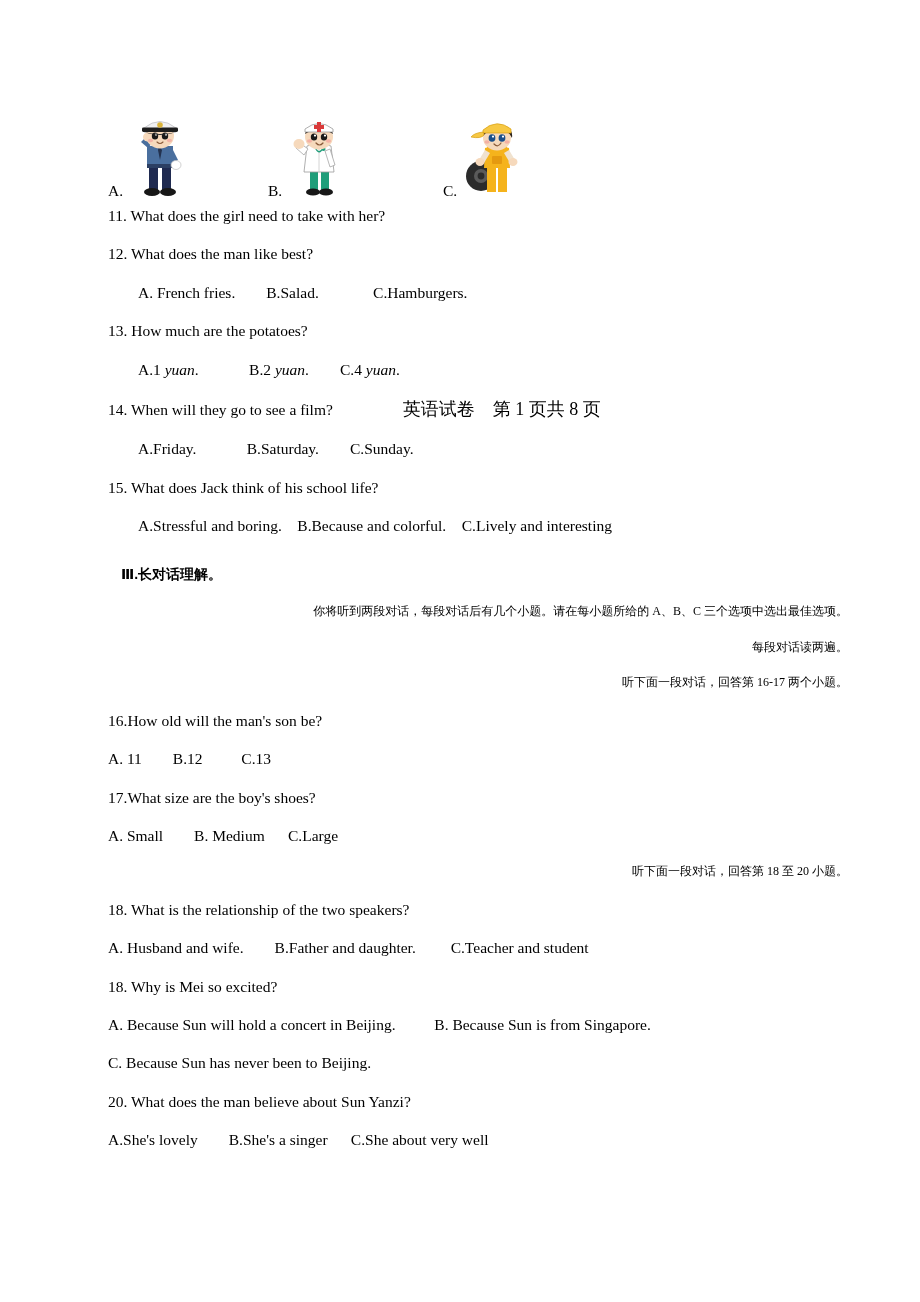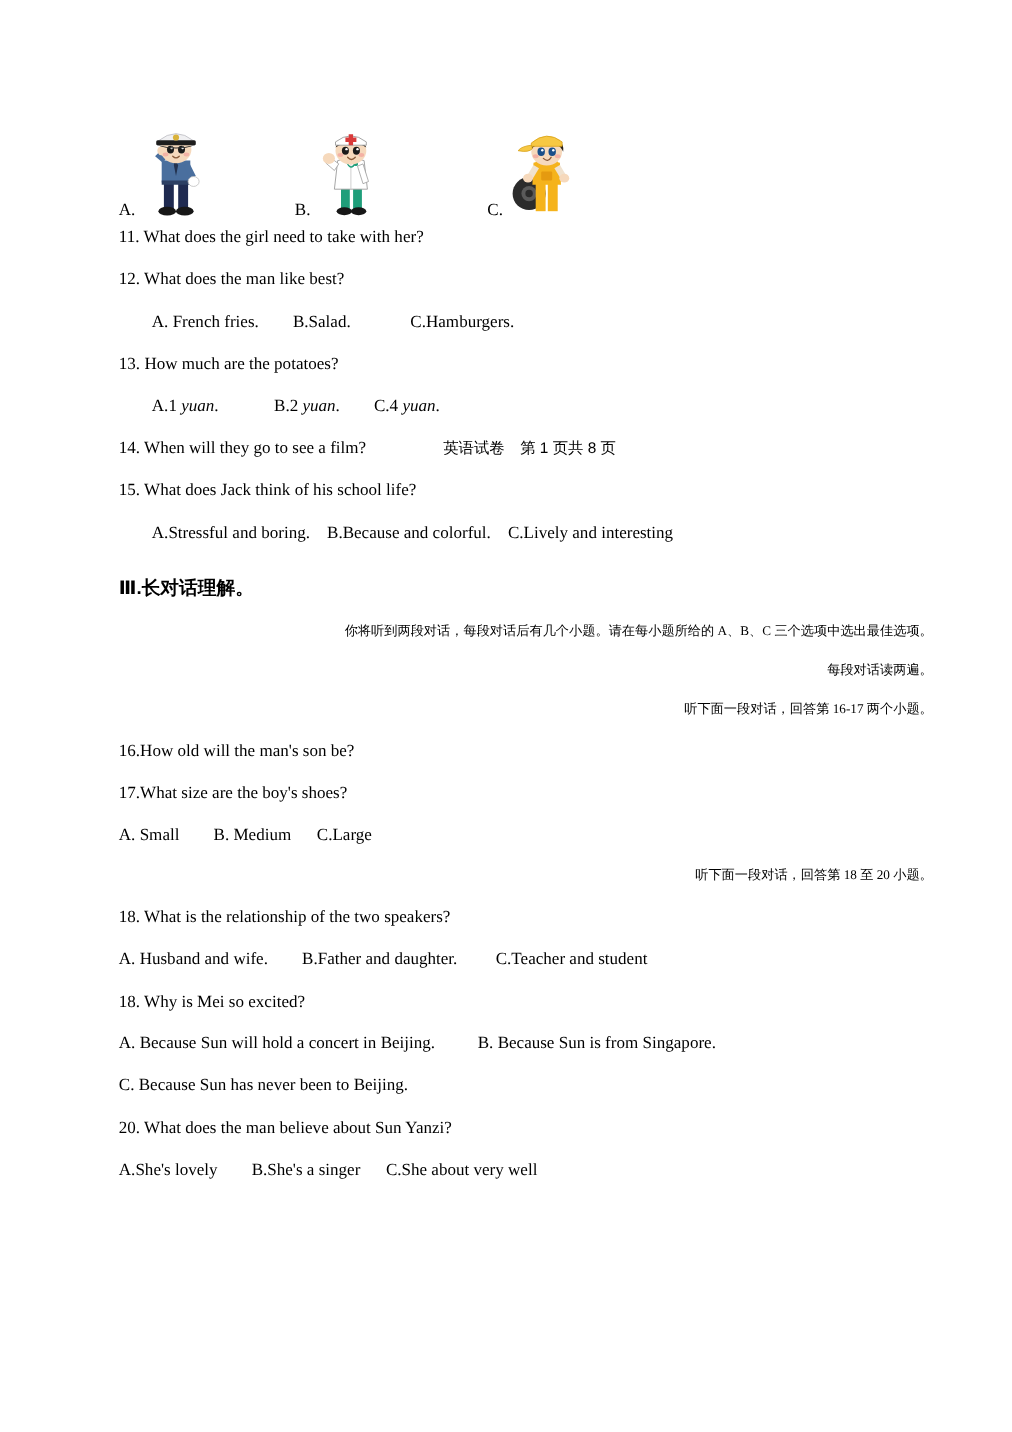--- a/index.html
+++ b/index.html
@@ -71,29 +71,29 @@
     padding-left: 30px;
   }
   .q.flush {
     padding-left: 0;
   }
   .q em {
     font-style: italic;
   }
 
   .pagemark {
-    font-family: Liberation Sans, sans-serif;
-    font-size: 14px;
+    font-family: Liberation Serif, serif;
+    font-size: 18px;
   }
 
   .sec-head {
     font-family: "Liberation Sans", "DejaVu Sans", sans-serif;
     font-weight: bold;
-    font-size: 17px;
-    margin: 30px 0 21px 0;
+    font-size: 14px;
+    margin: 30px 0 21px 13px;
     line-height: 1.25;
   }
 
   .cn {
     font-size: 12px;
     line-height: 1.3;
     margin: 0 0 20px 0;
     white-space: pre;
     text-align: right;
   }
@@ -230,31 +230,33 @@
 
     <p class="q">11. What does the girl need to take with her?</p>
 
     <p class="q">12. What does the man like best?</p>
     <p class="q opts">A. French fries.        B.Salad.              C.Hamburgers.</p>
 
     <p class="q">13. How much are the potatoes?</p>
     <p class="q opts"><span>A.1 </span><em>yuan</em><span>.             B.2 </span><em>yuan</em><span>.        C.4 </span><em>yuan</em><span>.</span></p>
 
     <p class="q"><span>14. When will they go to see a film?</span><span style="display:inline-block;width:70px"></span><span class="pagemark">英语试卷　第 1 页共 8 页</span></p>
+    <p class="q opts">A.Friday.             B.Saturday.        C.Sunday.</p>
 
     <p class="q">15. What does Jack think of his school life?</p>
     <p class="q opts">A.Stressful and boring.    B.Because and colorful.    C.Lively and interesting</p>
 
     <p class="sec-head">Ⅲ.长对话理解。</p>
 
     <p class="cn">你将听到两段对话，每段对话后有几个小题。请在每小题所给的 A、B、C 三个选项中选出最佳选项。</p>
     <p class="cn">每段对话读两遍。</p>
     <p class="cn">听下面一段对话，回答第 16-17 两个小题。</p>
 
     <p class="q flush">16.How old will the man's son be?</p>
+    <p class="q flush">A. 11        B.12          C.13</p>
 
     <p class="q flush">17.What size are the boy's shoes?</p>
     <p class="q flush">A. Small        B. Medium      C.Large</p>
 
     <p class="cn">听下面一段对话，回答第 18 至 20 小题。</p>
 
     <p class="q flush">18. What is the relationship of the two speakers?</p>
     <p class="q flush">A. Husband and wife.        B.Father and daughter.         C.Teacher and student</p>
 
     <p class="q flush">18. Why is Mei so excited?</p>

